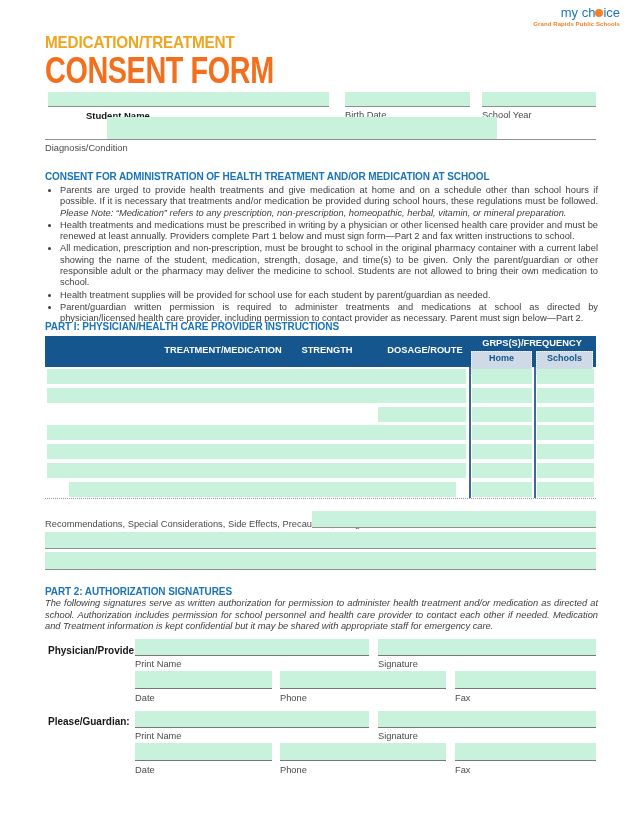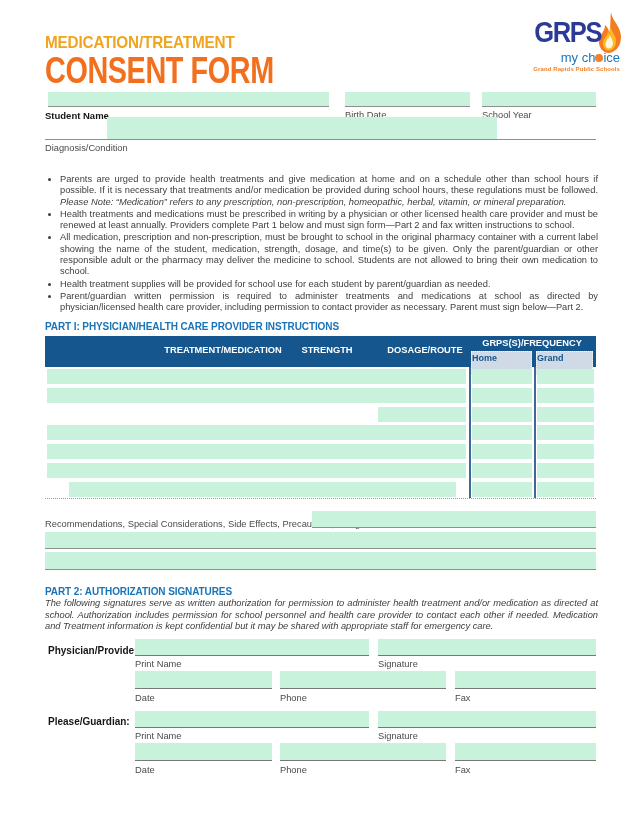--- a/index.html
+++ b/index.html
@@ -14,93 +14,84 @@
   .logo .grps{font-size:29px;font-weight:bold;color:#2b3a94;letter-spacing:-1.5px;transform:scaleX(.88);transform-origin:right;margin-top:6px;}
   .logo .flame{margin-left:-3px;}
   .logo .mychoice{font-size:13px;color:#1c75bb;margin-top:-6px;padding-right:2px;font-weight:normal;letter-spacing:0;}
   .logo .dot-o{display:inline-block;width:8px;height:8px;border-radius:50%;background:#f58025;color:transparent;overflow:hidden;vertical-align:baseline;}
   .logo .subtext{font-size:6px;font-weight:bold;color:#f58025;margin-top:2px;padding-right:2px;letter-spacing:.1px;}
   
   .mint{background:#c9f2dc;}
   .ul-gray{border-bottom:1px solid #8f8f8f;}
   .ul-dark{border-bottom:1px solid #777;}
   .flabel{font-size:9.3px;color:#4a4a4a;}
-  .flabel-b{font-size:9.5px;font-weight:bold;color:#161616;}
+  .flabel-b{font-size:9.5px;font-weight:bold;color:#161616;margin-left:41px;}
   
   .sechead{font-size:10px;font-weight:bold;color:#1a74b8;letter-spacing:-.1px;white-space:nowrap;}
   
   .consent{left:45px;top:171px;width:553px;}
   .consent ul{margin:3px 0 0 0;padding-left:15px;}
   .consent li{font-size:9.3px;line-height:11.3px;text-align:justify;margin:0 0 1px 0;color:#3e3e3e;}
   .consent li .inote{font-style:italic;}
   
   .tbl{left:45px;top:336px;width:551px;height:164px;}
   .thead{position:absolute;left:0;top:0;width:551px;height:31px;background:#15568e;}
   .thead .hl{position:absolute;transform:translateX(-50%);color:#ffffff;font-size:9.3px;font-weight:bold;white-space:nowrap;}
-  .subbox{position:absolute;top:15px;height:24px;background:#cfdae6;color:#15568e;font-size:9px;font-weight:bold;text-align:left;line-height:13px;border:1px dotted rgba(255,255,255,.85);box-sizing:border-box;}
+  .subbox{position:absolute;top:15px;height:24px;background:#cfdae6;color:#15568e;font-size:9px;font-weight:bold;text-align:center;line-height:13px;border:1px dotted rgba(255,255,255,.85);box-sizing:border-box;}
   .vline{position:absolute;top:31px;bottom:2px;width:2px;background:#3d6899;}
   .trow{position:absolute;height:15px;}
   .tcell{position:absolute;top:0;height:15px;background:#c9f2dc;}
   .tbl-bottom{position:absolute;left:0;right:0;top:162px;border-top:1px dotted #9a9a9a;}
   
   .p2para{left:45px;top:598px;width:553px;font-size:9.3px;line-height:11.5px;text-align:justify;color:#3e3e3e;font-style:italic;}
   .sig-label{font-size:10px;font-weight:bold;color:#161616;white-space:nowrap;}
 </style>
 </head>
 <body>
 
 <div class="abs title1">MEDICATION/TREATMENT</div>
 <div class="abs title2">CONSENT FORM</div>
 
 <div class="abs logo">
-  <div class="grps-row">
-    <span class="grps">GRPS</span>
-    <span class="flame">
-      <svg width="24" height="42" viewBox="0 0 24 42">
-        <path d="M13,0 C14,9 23,14 23,25 C23,34 18,40 11,41 C5,41 1,36 1,30 C1,23 7,20 7,13 C10,16 11,18 11,21 C13,16 12,7 13,0 Z" fill="#f47b20"></path>
-        <path d="M12,14 C13,19 18,23 18,29 C18,35 15,38 11,38.5 C7,38.5 5,35 5,31 C5,26 10,24 10,19 C11,21 11.5,22 11.5,24 C12.5,21 11.7,17 12,14 Z" fill="#fdb924"></path>
-        <path d="M11.5,22 C12,25 15,27.5 15,31 C15,34.5 13.3,36.3 11,36.6 C8.7,36.6 7.5,34.5 7.5,32 C7.5,29 10,27.6 10,25 C10.6,26 10.8,26.6 10.8,27.8 C11.4,26 11.3,24 11.5,22 Z" fill="#fff6e0"></path>
-      </svg>
-    </span>
-  </div>
   <div class="mychoice"><span>my ch</span><span class="dot-o">o</span><span>ice</span></div>
   <div class="subtext">Grand Rapids Public Schools</div>
 </div>
 
 <div class="abs mint ul-gray" style="left:48px;top:92px;width:281px;height:14px;"></div>
 <div class="abs mint ul-gray" style="left:345px;top:92px;width:125px;height:14px;"></div>
 <div class="abs mint ul-gray" style="left:482px;top:92px;width:114px;height:14px;"></div>
 <div class="abs flabel-b" style="left:45px;top:110px;">Student Name</div>
 <div class="abs flabel" style="left:345px;top:110px;">Birth Date</div>
 <div class="abs flabel" style="left:482px;top:110px;">School Year</div>
 
 <div class="abs mint" style="left:107px;top:117px;width:390px;height:22px;"></div>
 <div class="abs ul-gray" style="left:45px;top:139px;width:551px;height:0;"></div>
 <div class="abs flabel" style="left:45px;top:143px;">Diagnosis/Condition</div>
 
 <div class="abs consent">
+  <div class="sechead">CONSENT FOR ADMINISTRATION OF HEALTH TREATMENT AND/OR MEDICATION AT SCHOOL</div>
   <ul>
     <li><span>Parents are urged to provide health treatments and give medication at home and on a schedule other than school hours if possible. If it is necessary that treatments and/or medication be provided during school hours, these regulations must be followed. </span><span class="inote">Please Note: “Medication” refers to any prescription, non-prescription, homeopathic, herbal, vitamin, or mineral preparation.</span></li>
     <li><span>Health treatments and medications must be prescribed in writing by a physician or other licensed health care provider and must be renewed at least annually. Providers complete Part 1 below and must sign form—Part 2 and fax written instructions to school.</span><span class="inote"></span></li>
     <li><span>All medication, prescription and non-prescription, must be brought to school in the original pharmacy container with a current label showing the name of the student, medication, strength, dosage, and time(s) to be given. Only the parent/guardian or other responsible adult or the pharmacy may deliver the medicine to school. Students are not allowed to bring their own medication to school.</span><span class="inote"></span></li>
     <li><span>Health treatment supplies will be provided for school use for each student by parent/guardian as needed.</span><span class="inote"></span></li>
     <li><span>Parent/guardian written permission is required to administer treatments and medications at school as directed by physician/licensed health care provider, including permission to contact provider as necessary. Parent must sign below—Part 2.</span><span class="inote"></span></li>
   </ul>
 </div>
 
 <div class="abs sechead" style="left:45px;top:321px;">PART I: PHYSICIAN/HEALTH CARE PROVIDER INSTRUCTIONS</div>
 
 <div class="abs tbl">
   <div class="thead">
     <span class="hl" style="left:178px;top:9px;">TREATMENT/MEDICATION</span>
     <span class="hl" style="left:282px;top:9px;">STRENGTH</span>
     <span class="hl" style="left:380px;top:9px;">DOSAGE/ROUTE</span>
     <span class="hl" style="left:487px;top:2px;">GRPS(S)/FREQUENCY</span>
     <div class="subbox" style="left:426px;width:61px;">Home</div>
-    <div class="subbox" style="left:491px;width:57px;">Grand</div>
+    <div class="subbox" style="left:491px;width:57px;">Schools</div>
   </div>
 
   <div class="vline" style="left:424px;"></div>
   <div class="vline" style="left:489px;"></div>
 
   <div class="trow" style="left:0;top:33px;width:551px;">
     <div class="tcell" style="left:2px;width:419px;"></div>
     <div class="tcell" style="left:427px;width:60px;"></div>
     <div class="tcell" style="left:492px;width:57px;"></div>
   </div>

